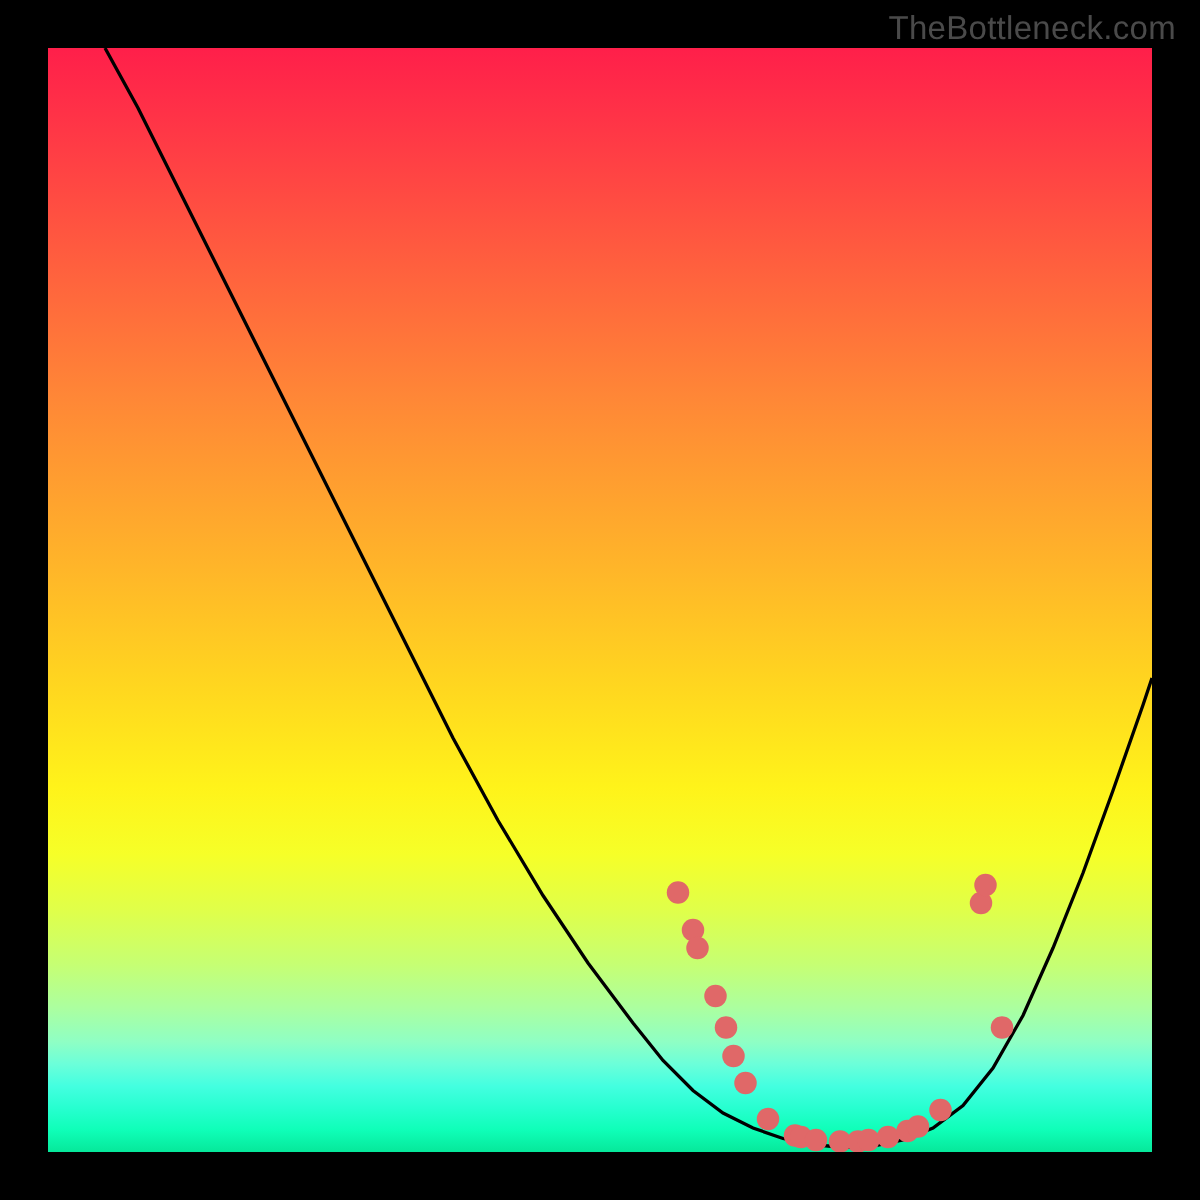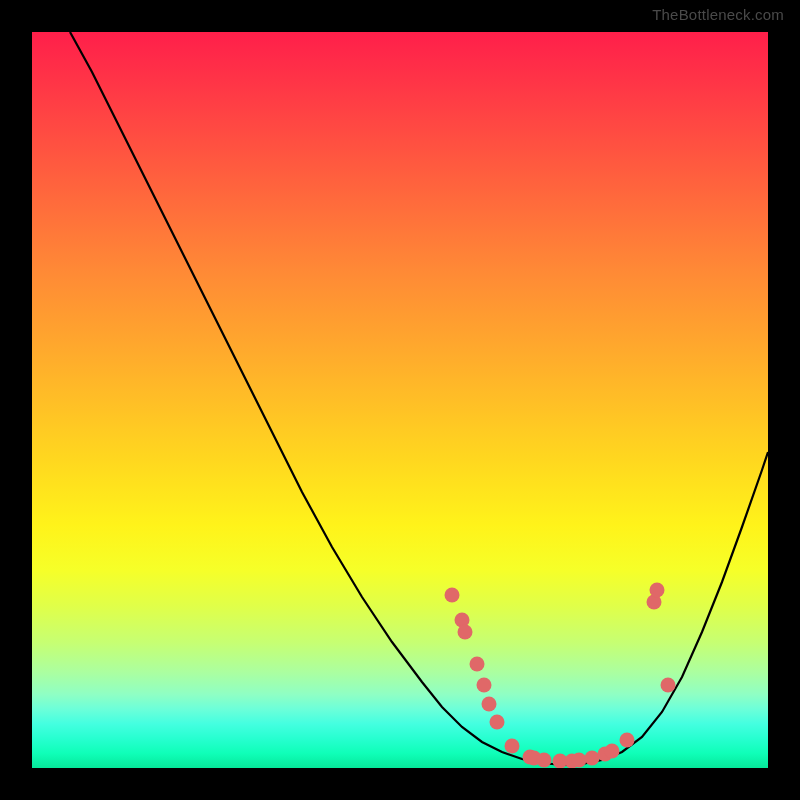--- a/index.html
+++ b/index.html
@@ -9,21 +9,21 @@
     background: #000;
     position: relative;
     overflow: hidden;
     font-family: Arial, sans-serif;
   }
   .watermark {
     position: absolute;
     top: 6px;
     right: 16px;
     color: #4a4a4a;
-    font-size: 15px;
+    font-size: 22px;
     font-weight: 500;
     z-index: 10;
     letter-spacing: 0.2px;
   }
   .plot-area {
     position: absolute;
     left: 32px;
     top: 32px;
     width: 736px;
     height: 736px;

